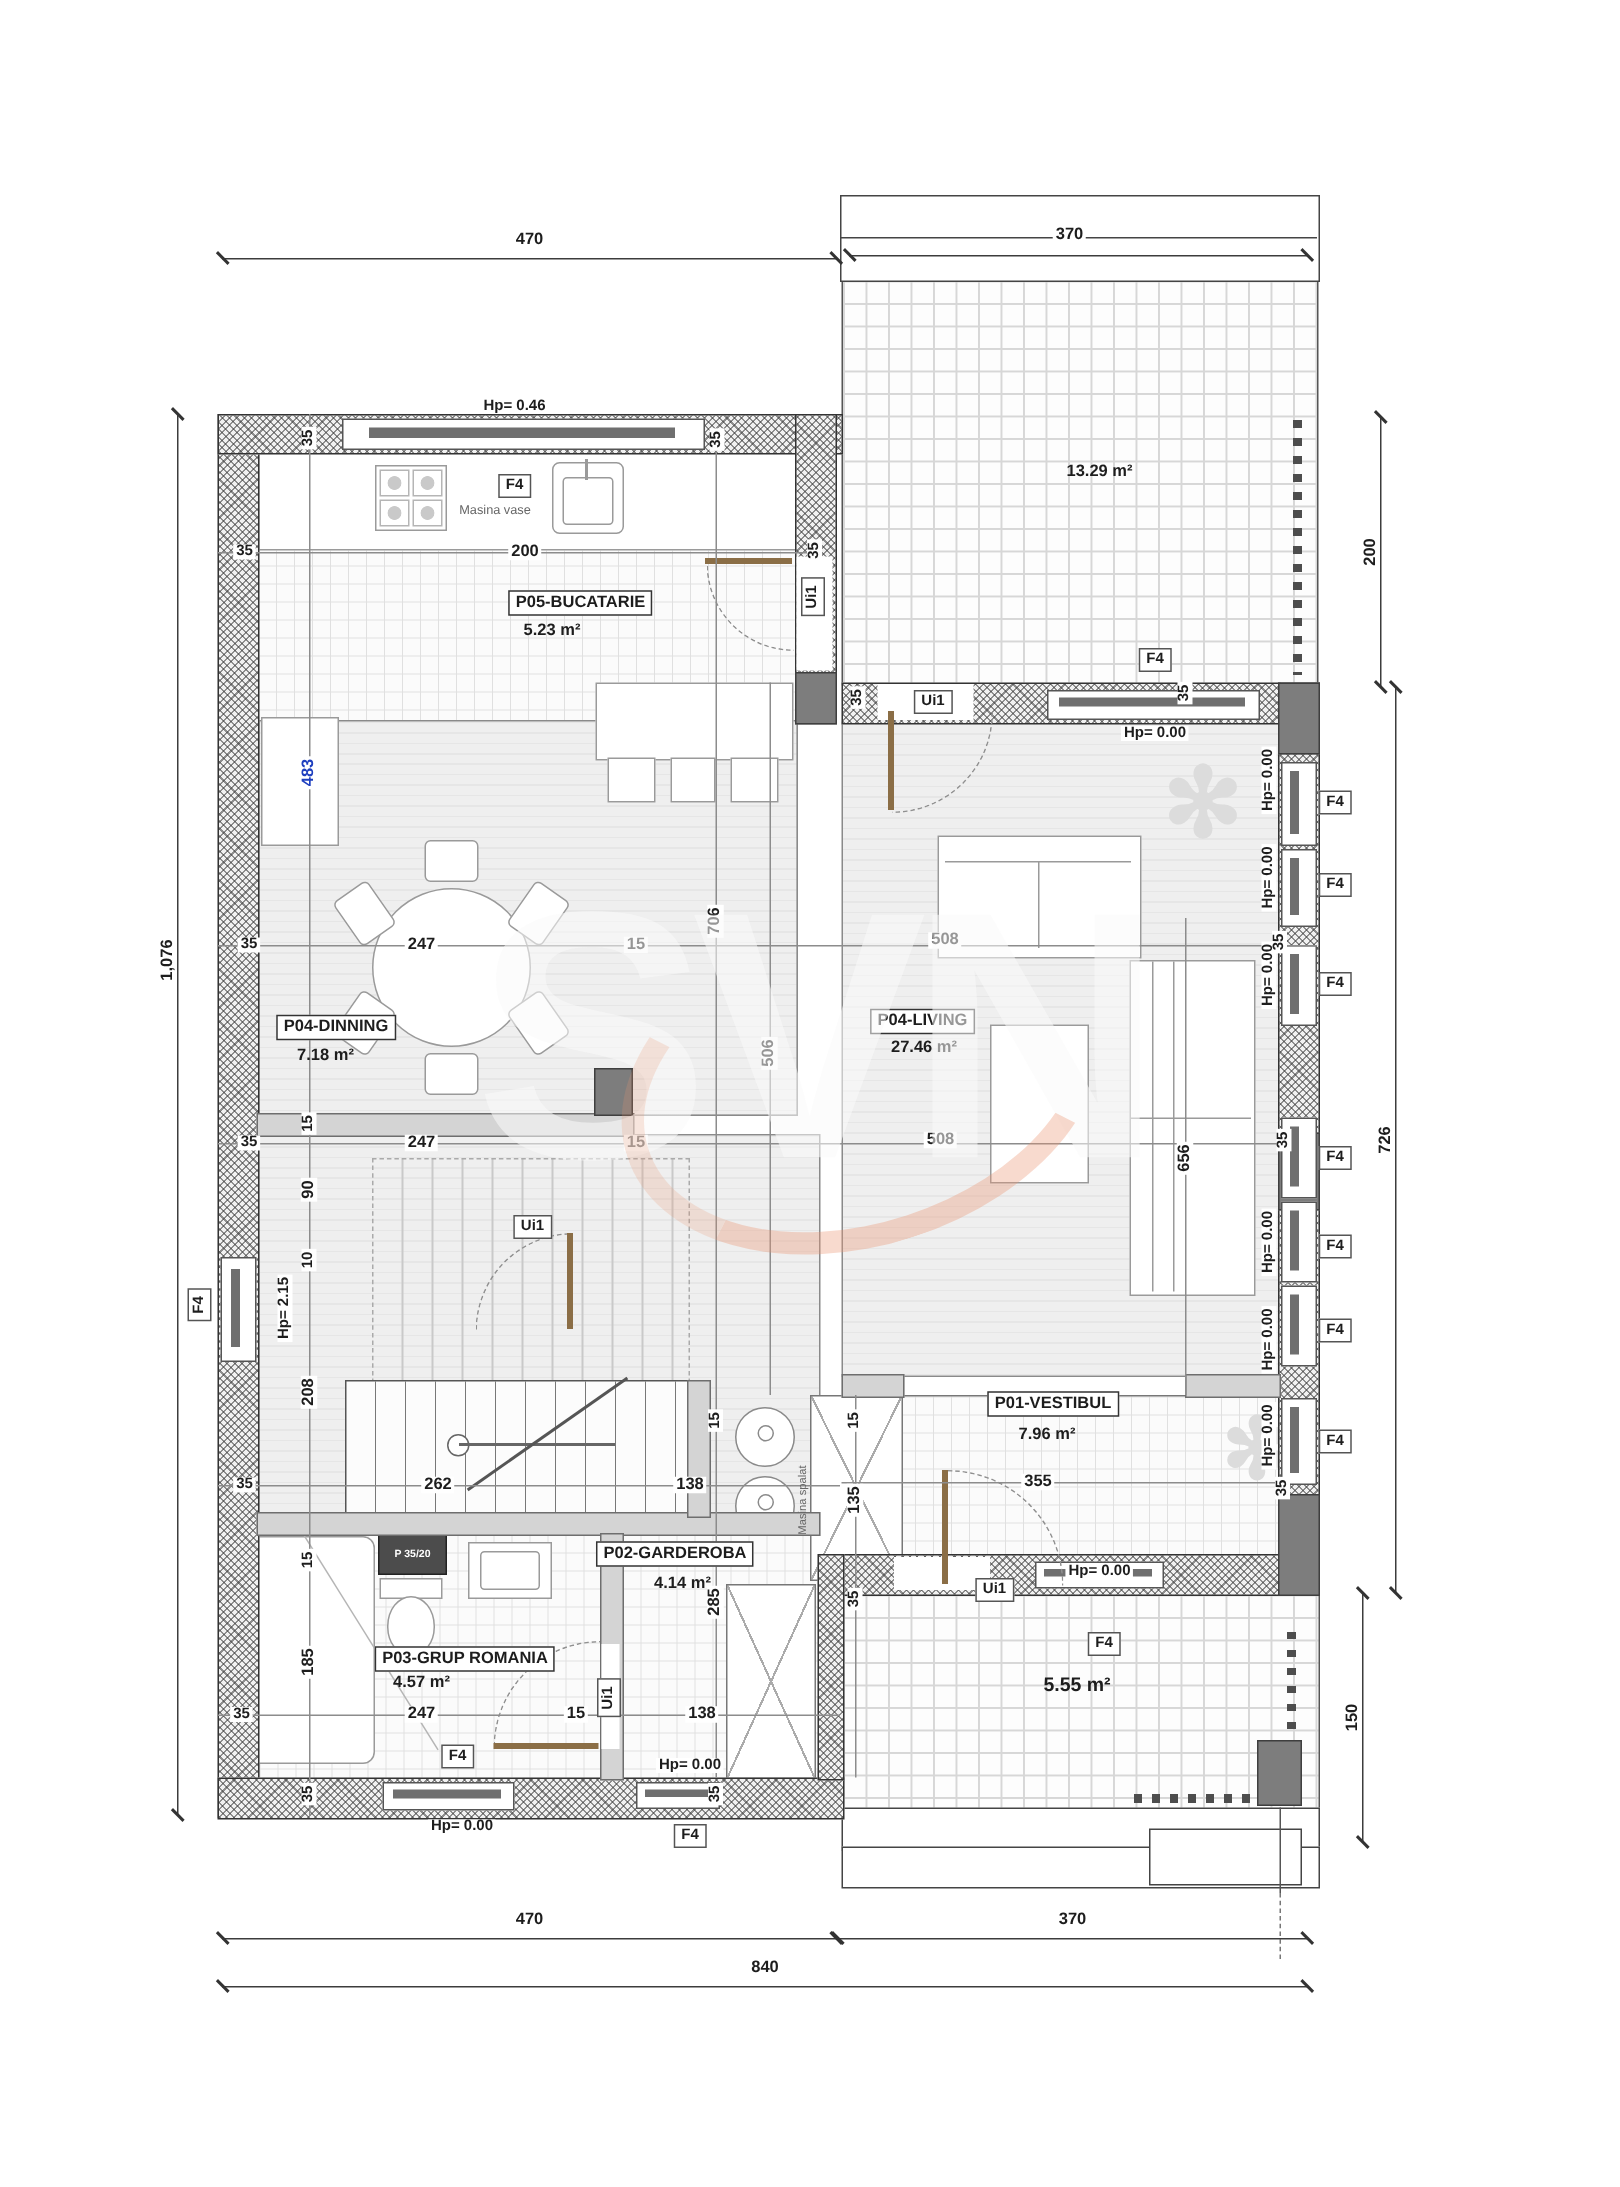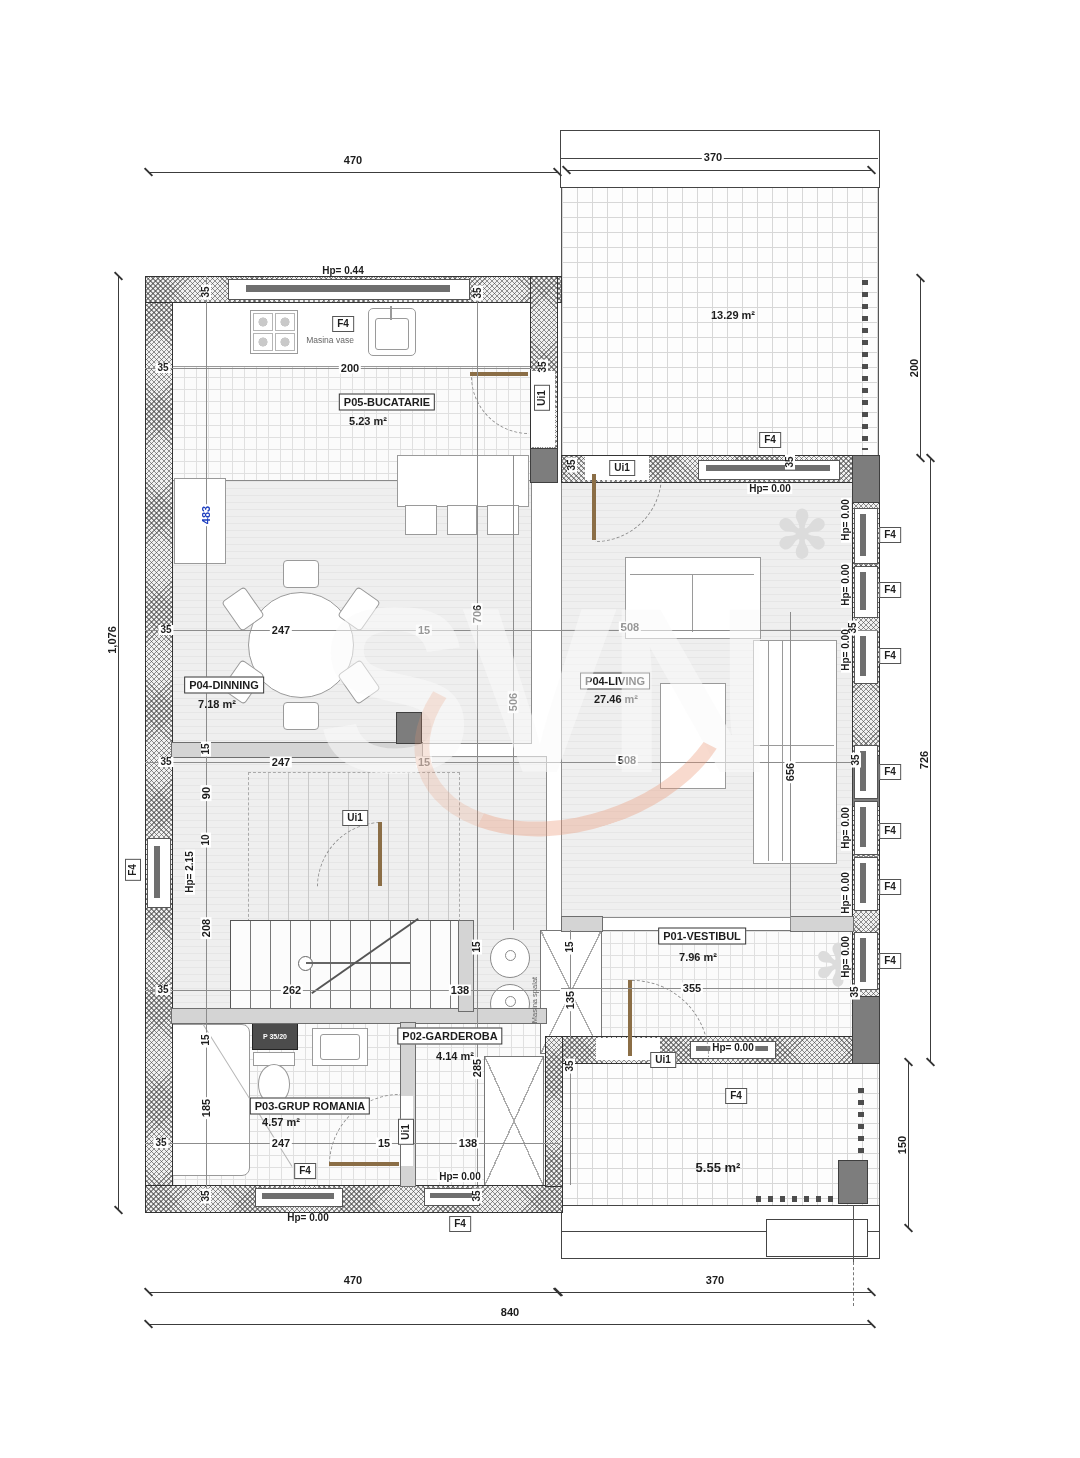--- a/index.html
+++ b/index.html
@@ -289,23 +289,23 @@
   <div class="areatxt" style="left:217px;top:704px;">7.18 m²</div>
   <div class="roomtag" style="left:615px;top:681px;">P04-LIVING</div>
   <div class="areatxt" style="left:616px;top:699px;">27.46 m²</div>
   <div class="roomtag" style="left:702px;top:936px;">P01-VESTIBUL</div>
   <div class="areatxt" style="left:698px;top:957px;">7.96 m²</div>
   <div class="roomtag" style="left:450px;top:1036px;">P02-GARDEROBA</div>
   <div class="areatxt" style="left:455px;top:1056px;">4.14 m²</div>
   <div class="roomtag" style="left:310px;top:1106px;">P03-GRUP ROMANIA</div>
   <div class="areatxt" style="left:281px;top:1122px;">4.57 m²</div>
   <div class="areatxt" style="left:733px;top:315px;">13.29 m²</div>
-  <div class="areatxt" style="left:700px;top:1167px;font-size:13px;padding-left:36px;">5.55 m²</div>
-
-  <div class="lbl s10" style="left:343px;top:271px;">Hp= 0.44</div>
+  <div class="areatxt" style="left:700px;top:1123px;font-size:13px;padding-left:36px;">5.55 m²</div>
+
+  <div class="lbl s10" style="left:343px;top:271px;">Hp= 0.46</div>
   <div class="lbl s10" style="left:770px;top:489px;">Hp= 0.00</div>
   <div class="vlbl s10" style="left:846px;top:520px;">Hp= 0.00</div>
   <div class="vlbl s10" style="left:846px;top:585px;">Hp= 0.00</div>
   <div class="vlbl s10" style="left:846px;top:650px;">Hp= 0.00</div>
   <div class="vlbl s10" style="left:846px;top:828px;">Hp= 0.00</div>
   <div class="vlbl s10" style="left:846px;top:893px;">Hp= 0.00</div>
   <div class="vlbl s10" style="left:846px;top:957px;">Hp= 0.00</div>
   <div class="vlbl s10" style="left:190px;top:872px;">Hp= 2.15</div>
   <div class="lbl s10" style="left:733px;top:1048px;">Hp= 0.00</div>
   <div class="lbl s10" style="left:460px;top:1177px;">Hp= 0.00</div>

